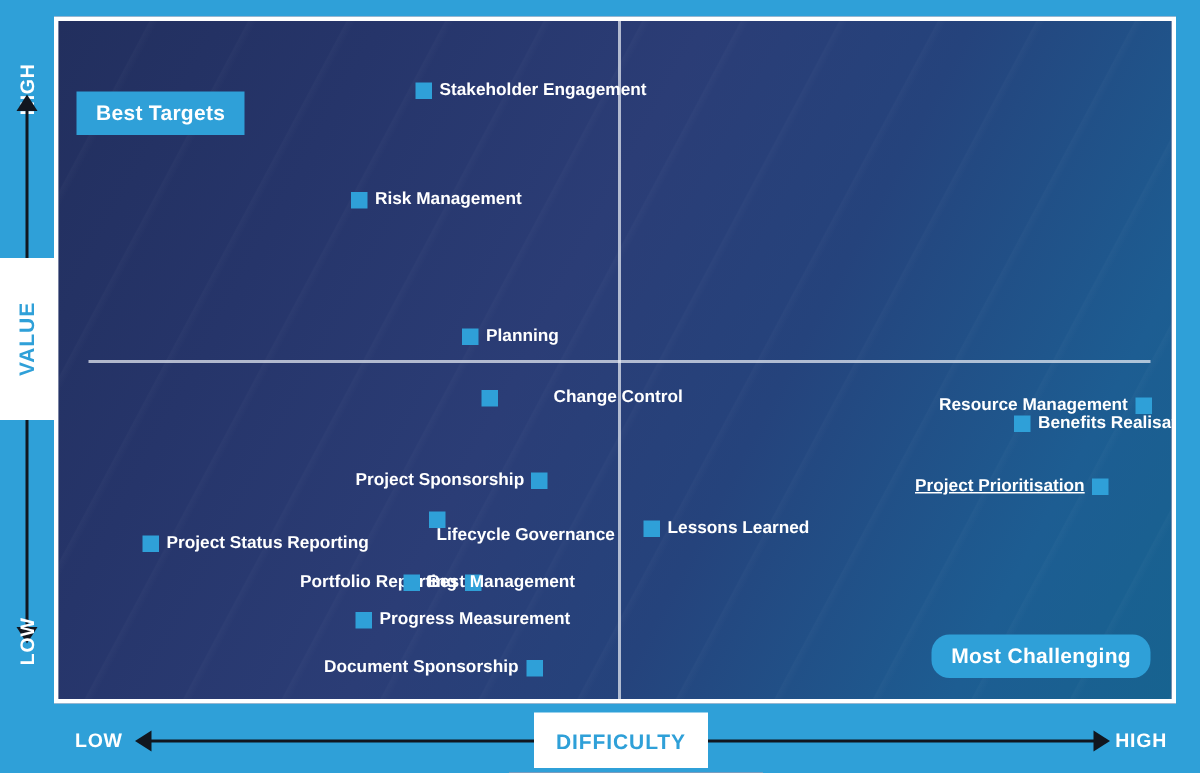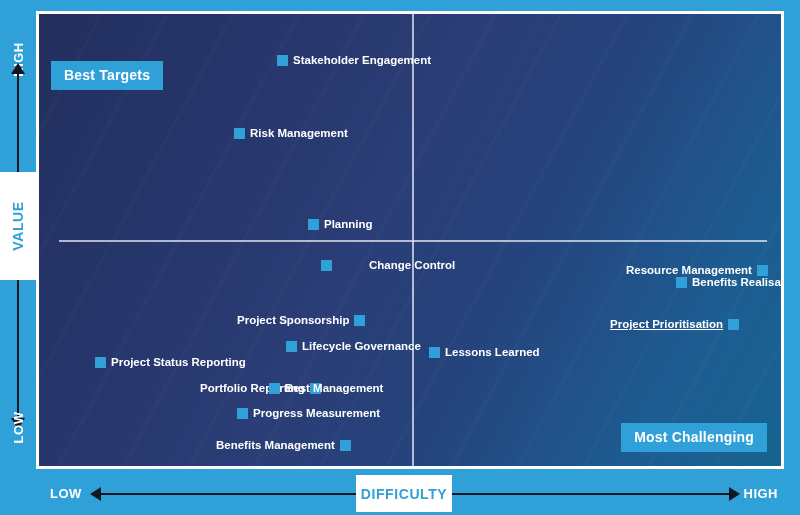--- a/index.html
+++ b/index.html
@@ -82,21 +82,21 @@
     background: #2fa0d8;
     color: #ffffff;
     font-weight: bold;
     font-size: 14px;
     letter-spacing: 0.2px;
     padding: 7px 13px 8px 13px;
     white-space: nowrap;
     line-height: 1;
   }
   #tag-best { left: 12px; top: 2px; margin-top: 45px; }
-  #tag-challenging { right: 14px; bottom: 14px; }
+  #tag-challenging { right: 14px; bottom: 14px; border-radius: 12px; }
 
   
   .point {
     position: absolute;
     z-index: 5;
     display: flex;
     white-space: nowrap;
     font-size: 11.5px;
     color: #ffffff;
     line-height: 1;
@@ -224,21 +224,21 @@
     border-right: 11px solid #11161f;
   }
   #diff-arrow-right {
     left: 729px;
     border-left: 11px solid #11161f;
   }
   #diff-chip {
     position: absolute;
     left: 356px;
     top: 6px;
-    width: 96px;
+    width: 116px;
     height: 37px;
     background: #ffffff;
     display: flex;
     align-items: center;
     justify-content: center;
     z-index: 2;
   }
   #diff-chip span {
     color: #2fa0d8;
     font-weight: bold;
@@ -287,21 +287,21 @@
           <span class="plabel">Benefits Realisation</span>
         </div>
         <div class="point lbl-left" style="left: 198px; top: 301px;">
           <span class="marker"></span>
           <span class="plabel">Project Sponsorship</span>
         </div>
         <div class="point lbl-left" style="left: 571px; top: 305px; text-decoration: underline;">
           <span class="marker"></span>
           <span class="plabel">Project Prioritisation</span>
         </div>
-        <div class="point lbl-right" style="left: 247px; top: 327px;">
+        <div class="point lbl-right" style="left: 247px; top: 327px; flex-direction: column;">
           <span class="marker"></span>
           <span class="plabel">Lifecycle Governance</span>
         </div>
         <div class="point lbl-right" style="left: 390px; top: 333px;">
           <span class="marker"></span>
           <span class="plabel">Lessons Learned</span>
         </div>
         <div class="point lbl-right" style="left: 56px; top: 343px;">
           <span class="marker"></span>
           <span class="plabel">Project Status Reporting</span>
@@ -313,21 +313,21 @@
         <div class="point lbl-right" style="left: 230px; top: 369px;">
           <span class="marker"></span>
           <span class="plabel">Best Management</span>
         </div>
         <div class="point lbl-right" style="left: 198px; top: 394px;">
           <span class="marker"></span>
           <span class="plabel">Progress Measurement</span>
         </div>
         <div class="point lbl-left" style="left: 177px; top: 426px;">
           <span class="marker"></span>
-          <span class="plabel">Benefits Management</span>
+          <span class="plabel">Document Sponsorship</span>
         </div>
       </div>
   </div>
 
   <div id="axis-value">
     <div class="axis-cap" id="cap-high">HIGH</div>
 
     <div id="value-arrow"></div>
     <div class="arrowhead" id="value-arrow-up"></div>
     <div class="arrowhead" id="value-arrow-down"></div>

